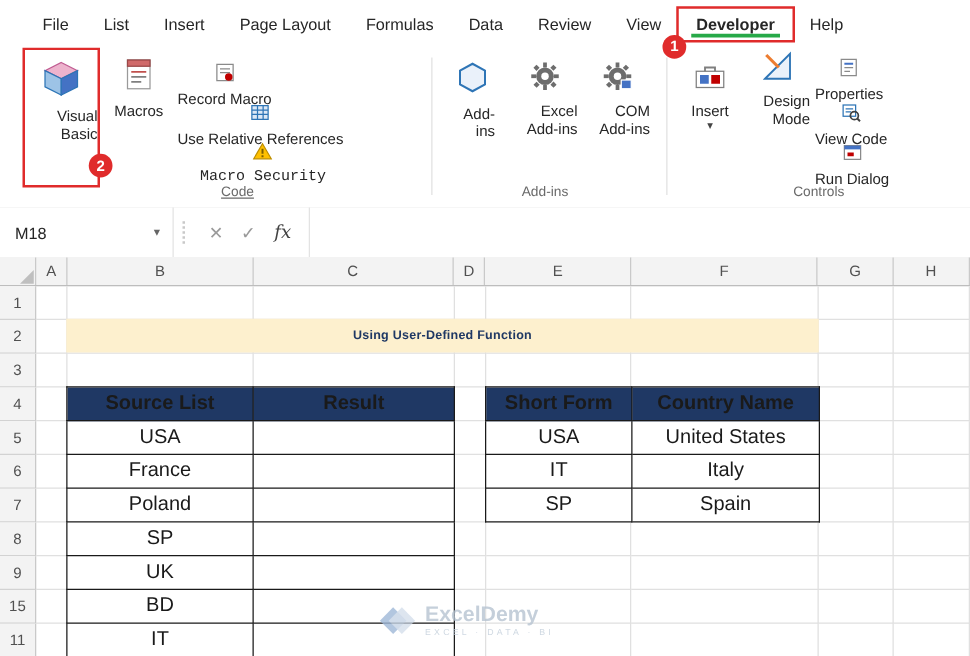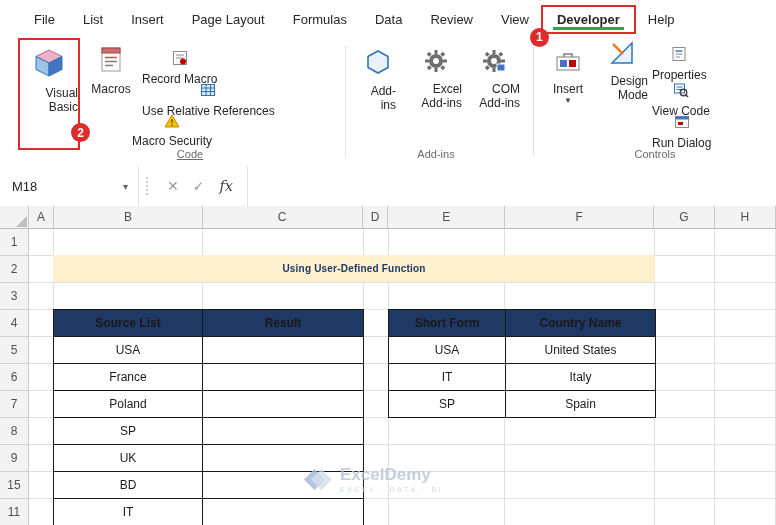--- a/index.html
+++ b/index.html
@@ -65,24 +65,24 @@
   .cell{border-right:1px solid #e0e0e0;border-bottom:1px solid #e0e0e0;box-sizing:border-box;}
 
   
   .title-banner{position:absolute;left:53px;top:49px;width:602px;height:27px;
                 background:var(--title-bg,#fdf0ce);color:var(--title-text,#1f3864);
                 font-weight:700;font-size:10px;display:flex;align-items:center;justify-content:center;
                 letter-spacing:.2px;}
   .dtable{position:absolute;border-collapse:collapse;table-layout:fixed;background:#fff;}
   .dtable th{background:var(--table-header-navy,#1f3864);color:#fff;font-weight:700;font-size:13.5px;}
   .dtable th,.dtable td{border:1px solid #1a1a1a;height:26px;text-align:center;
-                        font-size:12px;padding:0;color:#1a1a1a;}
+                        font-size:16px;padding:0;color:#1a1a1a;}
   .t1{left:53px;top:103px;width:310px;}
   .t2{left:388px;top:103px;width:267px;}
-  .watermark{position:absolute;left:306px;top:260px;display:flex;align-items:center;gap:8px;opacity:.8;}
+  .watermark{position:absolute;left:306px;top:277px;display:flex;align-items:center;gap:8px;opacity:.8;}
   .wm-logo{width:26px;height:26px;position:relative;display:block;}
   .wm-logo .d1,.wm-logo .d2{position:absolute;width:15px;height:15px;transform:rotate(45deg);display:block;}
   .wm-logo .d1{left:1px;top:5px;background:#9fb8d8;}
   .wm-logo .d2{left:8px;top:5px;background:#ccd8e8;opacity:.85;}
   .wm-text{display:flex;flex-direction:column;}
   .wm-name{font-size:17px;font-weight:700;color:#b7c4d2;line-height:18px;}
   .wm-tag{font-size:7px;letter-spacing:2.6px;color:#c3cfdb;margin-top:2px;}
 </style>
 </head>
 <body>
@@ -149,21 +149,21 @@
         <rect x="1.5" y="2.5" width="13" height="11" fill="#dce8f6" stroke="#2e75b6"></rect>
         <line x1="1.5" y1="6" x2="14.5" y2="6" stroke="#2e75b6"></line>
         <line x1="1.5" y1="9.5" x2="14.5" y2="9.5" stroke="#2e75b6"></line>
         <line x1="6" y1="2.5" x2="6" y2="13.5" stroke="#2e75b6"></line>
         <line x1="10.5" y1="2.5" x2="10.5" y2="13.5" stroke="#2e75b6"></line>
       </svg>
     </span>
     <span>Use Relative References</span>
   </div>
 
-  <div class="sbtn" style="left:132px;top:76px;">
+  <div class="sbtn" style="left:160px;top:76px;font-family:Liberation Mono, monospace;">
     <span class="icon">
       <svg width="16" height="14" viewBox="0 0 16 14">
         <polygon points="8,1 15,13 1,13" fill="#ffc000" stroke="#bf8f00"></polygon>
         <rect x="7.2" y="5" width="1.6" height="4" fill="#7f6000"></rect>
         <rect x="7.2" y="10.2" width="1.6" height="1.6" fill="#7f6000"></rect>
       </svg>
     </span>
     <span>Macro Security</span>
   </div>
 

